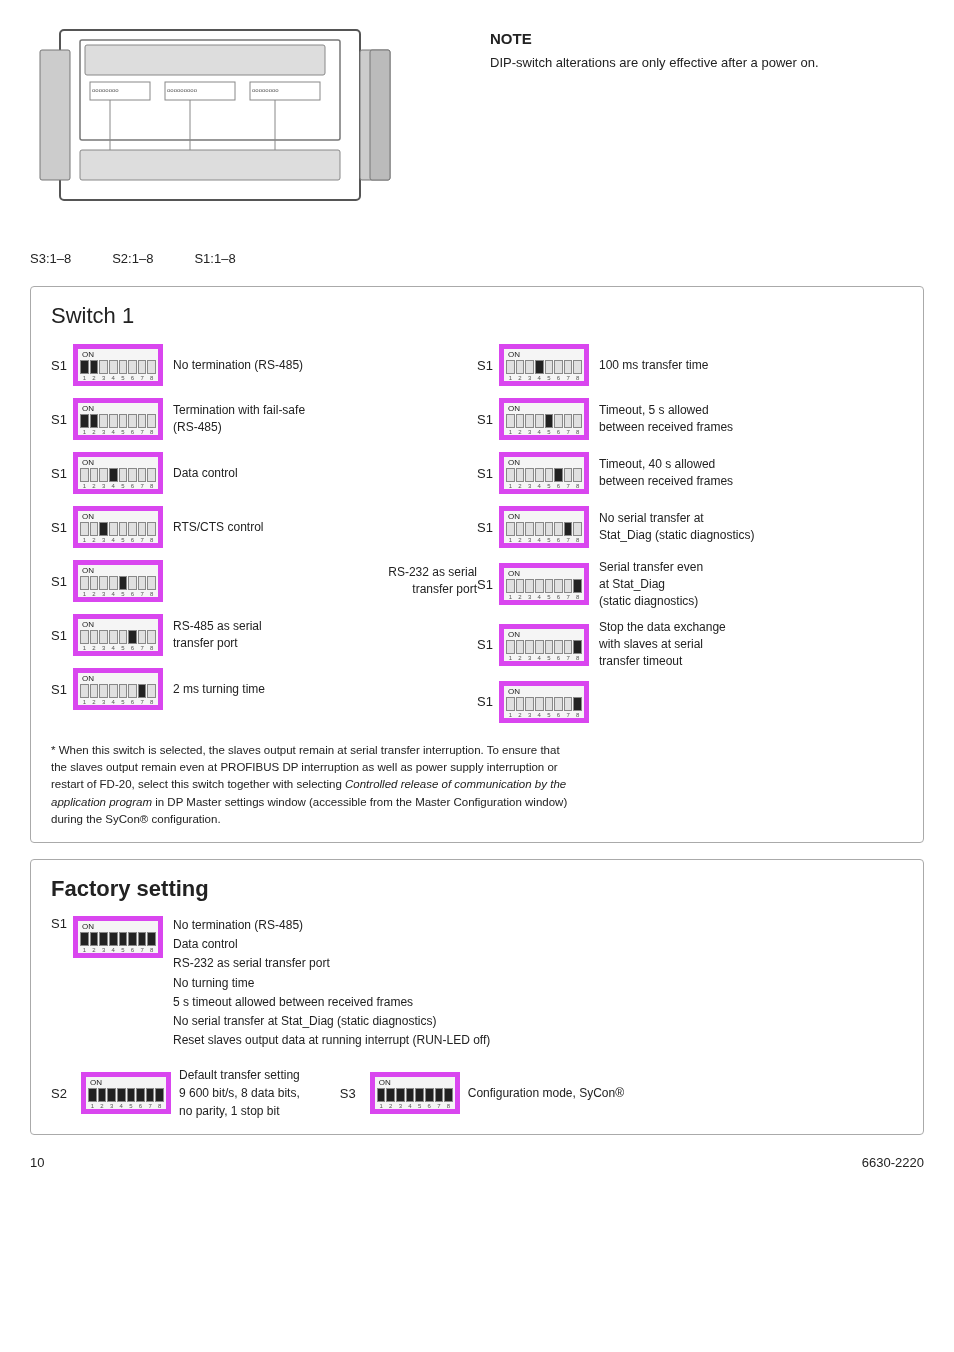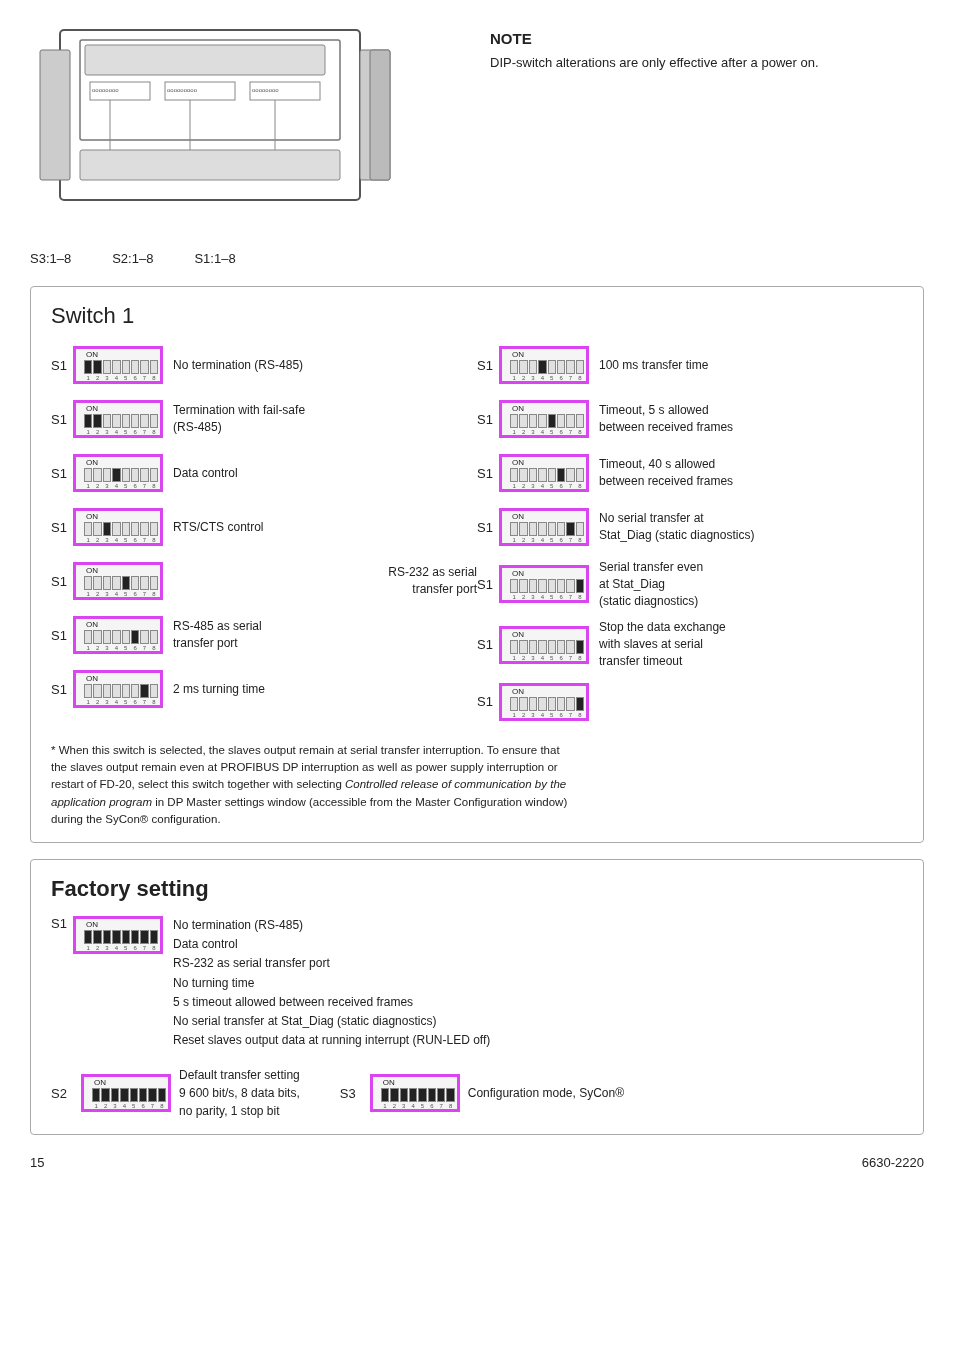--- a/index.html
+++ b/index.html
@@ -82,23 +82,23 @@
       font-size: 13px;
       width: 22px;
       flex-shrink: 0;
     }
     .dip-switch {
       width: 90px;
       flex-shrink: 0;
       margin-right: 10px;
     }
     .dip-switch-container {
-      border: 3px solid #d946ef;
+      border: 5px solid #d946ef;
       background: #f5f5f5;
-      padding: 2px 2px 0 8px;
+      padding: 2px 2px 0 2px;
       width: 90px;
     }
     .dip-on-label {
       font-size: 8px;
       text-align: left;
       padding-left: 2px;
       color: #222;
       line-height: 1;
       margin-bottom: 1px;
     }
@@ -760,15 +760,15 @@
               <div class="dip-num">8</div>
             </div>
           </div>
         </div>
       <div class="factory-s2-desc" id="factory-s3-desc">Configuration mode, SyCon®</div>
     </div>
   </div>
 </div>
 
 <div class="page-footer">
-  <span>15</span>
+  <span>10</span>
   <span>6630-2220</span>
 </div>
 
 </body></html>

